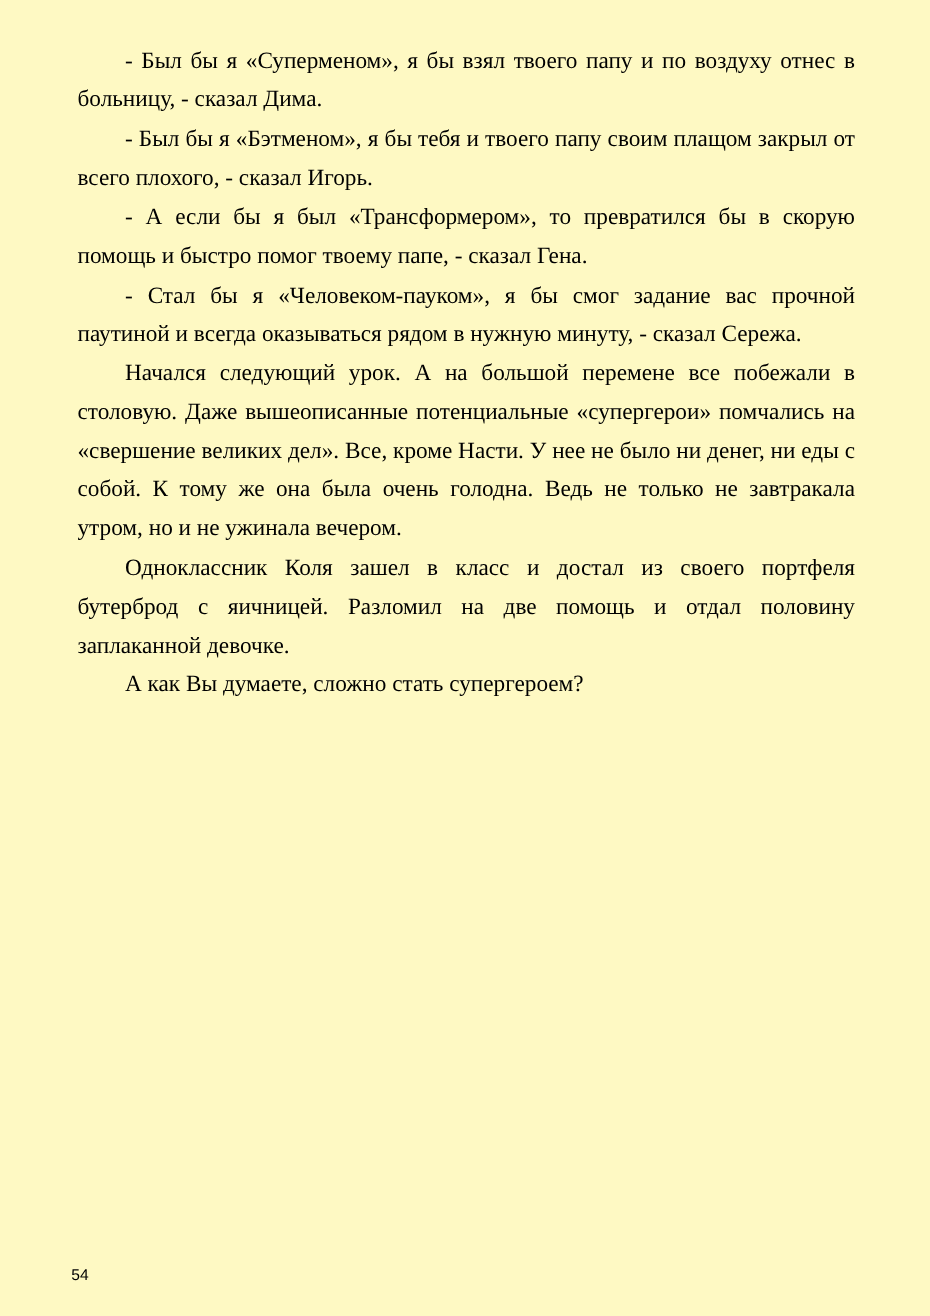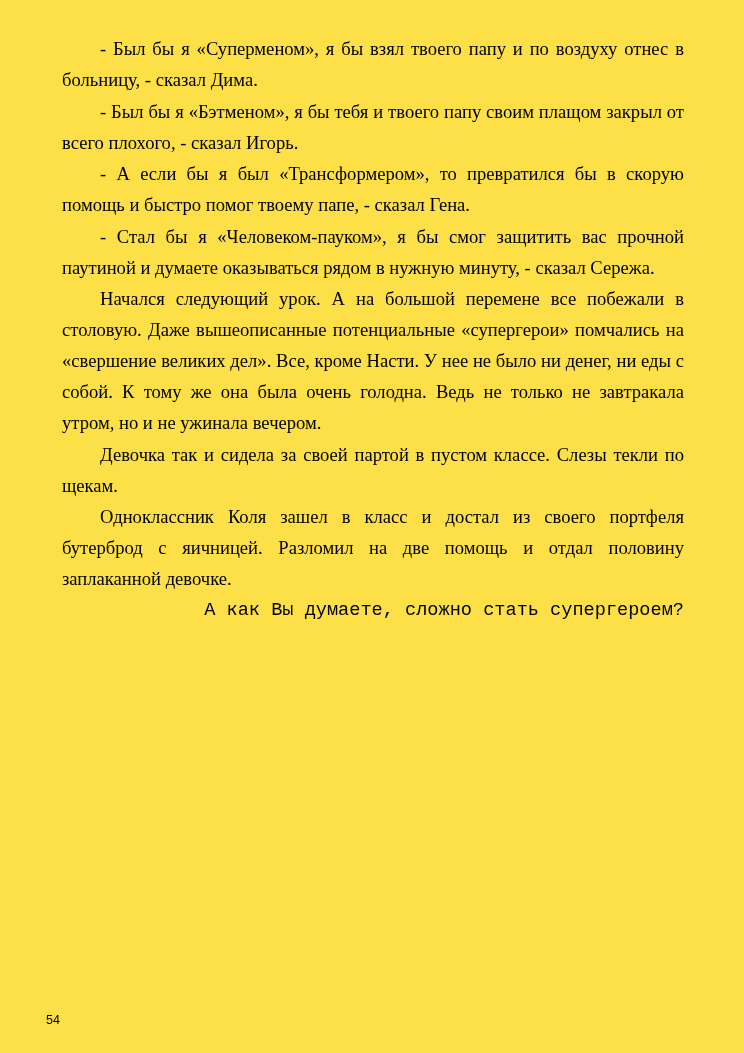--- a/index.html
+++ b/index.html
@@ -5,21 +5,21 @@
 <style>
   html, body {
     margin: 0;
     padding: 0;
     background: #ffffff;
   }
   .page {
     position: relative;
     width: 744px;
     height: 1053px;
-    background: #fde047;
+    background: #fef9c3;
     overflow: hidden;
     box-sizing: border-box;
   }
   .text-column {
     position: absolute;
     left: 62px;
     top: 33px;
     width: 622px;
   }
   .para {
@@ -31,26 +31,25 @@
     color: #000000;
     text-align: justify;
     text-justify: inter-word;
     text-indent: 38px;
     -webkit-hyphens: none;
     hyphens: none;
     word-spacing: 0px;
   }
   
   .para.last-left {
-    text-align: right;
-    font-family: Liberation Mono, monospace;
+    text-align: left;
   }
   .page-number {
     position: absolute;
-    left: 46px;
+    left: 57px;
     top: 1012px;
     font-family: "Liberation Sans", "DejaVu Sans", sans-serif;
     font-size: 12.5px;
     line-height: 16px;
     color: #000000;
     letter-spacing: 0px;
   }
 </style>
 </head>
 <body>
@@ -58,26 +57,25 @@
 <div class="page">
 
   <div class="text-column">
 
     <p class="para">- Был бы я «Суперменом», я бы взял твоего папу и по воздуху отнес в больницу, - сказал Дима.</p>
 
     <p class="para">- Был бы я «Бэтменом», я бы тебя и твоего папу своим плащом закрыл от всего плохого, - сказал Игорь.</p>
 
     <p class="para">- А если бы я был «Трансформером», то превратился бы в скорую помощь и быстро помог твоему папе, - сказал Гена.</p>
 
-    <p class="para">- Стал бы я «Человеком-пауком», я бы смог защитить вас прочной паутиной и думаете оказываться рядом в нужную минуту, - сказал Сережа.</p>
+    <p class="para">- Стал бы я «Человеком-пауком», я бы смог задание вас прочной паутиной и всегда оказываться рядом в нужную минуту, - сказал Сережа.</p>
 
 
     <p class="para">Начался следующий урок. А на большой перемене все побежали в столовую. Даже вышеописанные потенциальные «супергерои» помчались на «свершение великих дел». Все, кроме Насти. У нее не было ни денег, ни еды с собой. К тому же она была очень голодна. Ведь не только не завтракала утром, но и не ужинала вечером.</p>
 
-    <p class="para">Девочка так и сидела за своей партой в пустом классе. Слезы текли по щекам.</p>
 
     <p class="para">Одноклассник Коля зашел в класс и достал из своего портфеля бутерброд с яичницей. Разломил на две помощь и отдал половину заплаканной девочке.</p>
 
 
     <p class="para last-left">А как Вы думаете, сложно стать супергероем?</p>
 
   </div>
 
   <div class="page-number">54</div>
 

